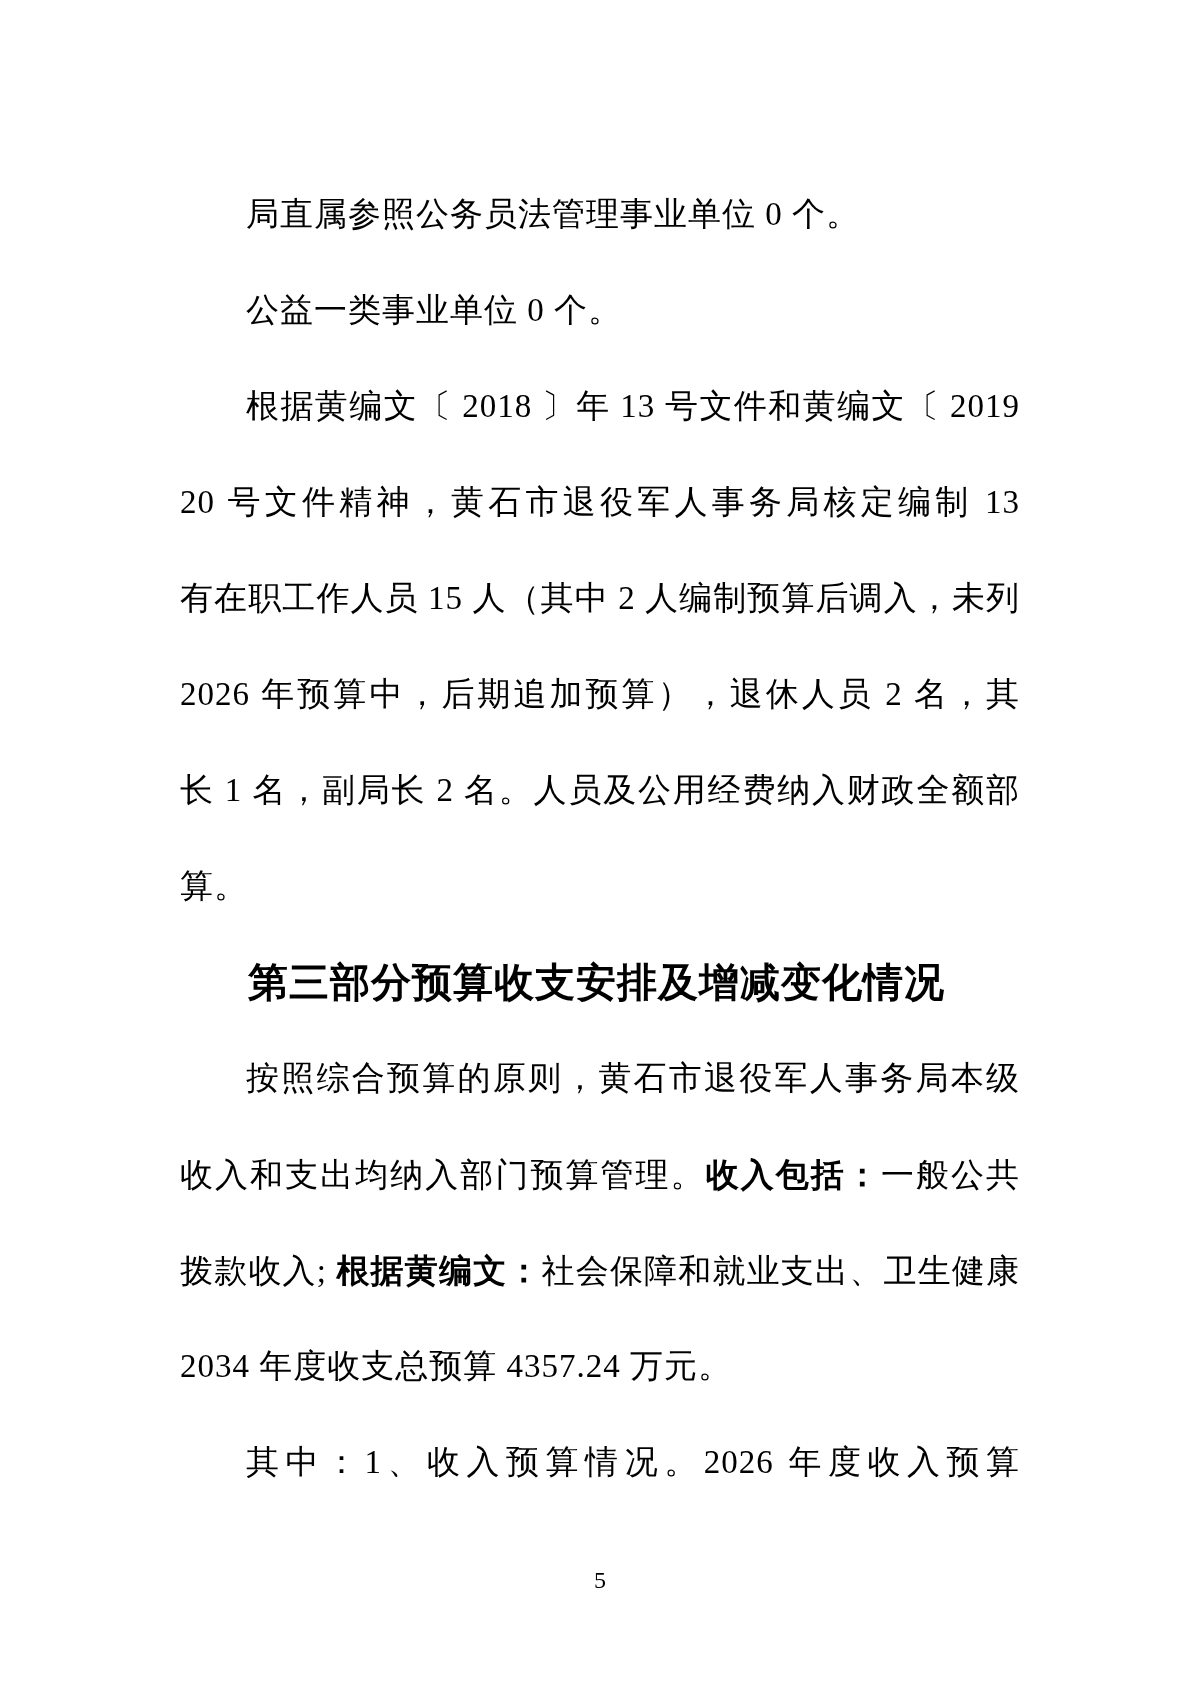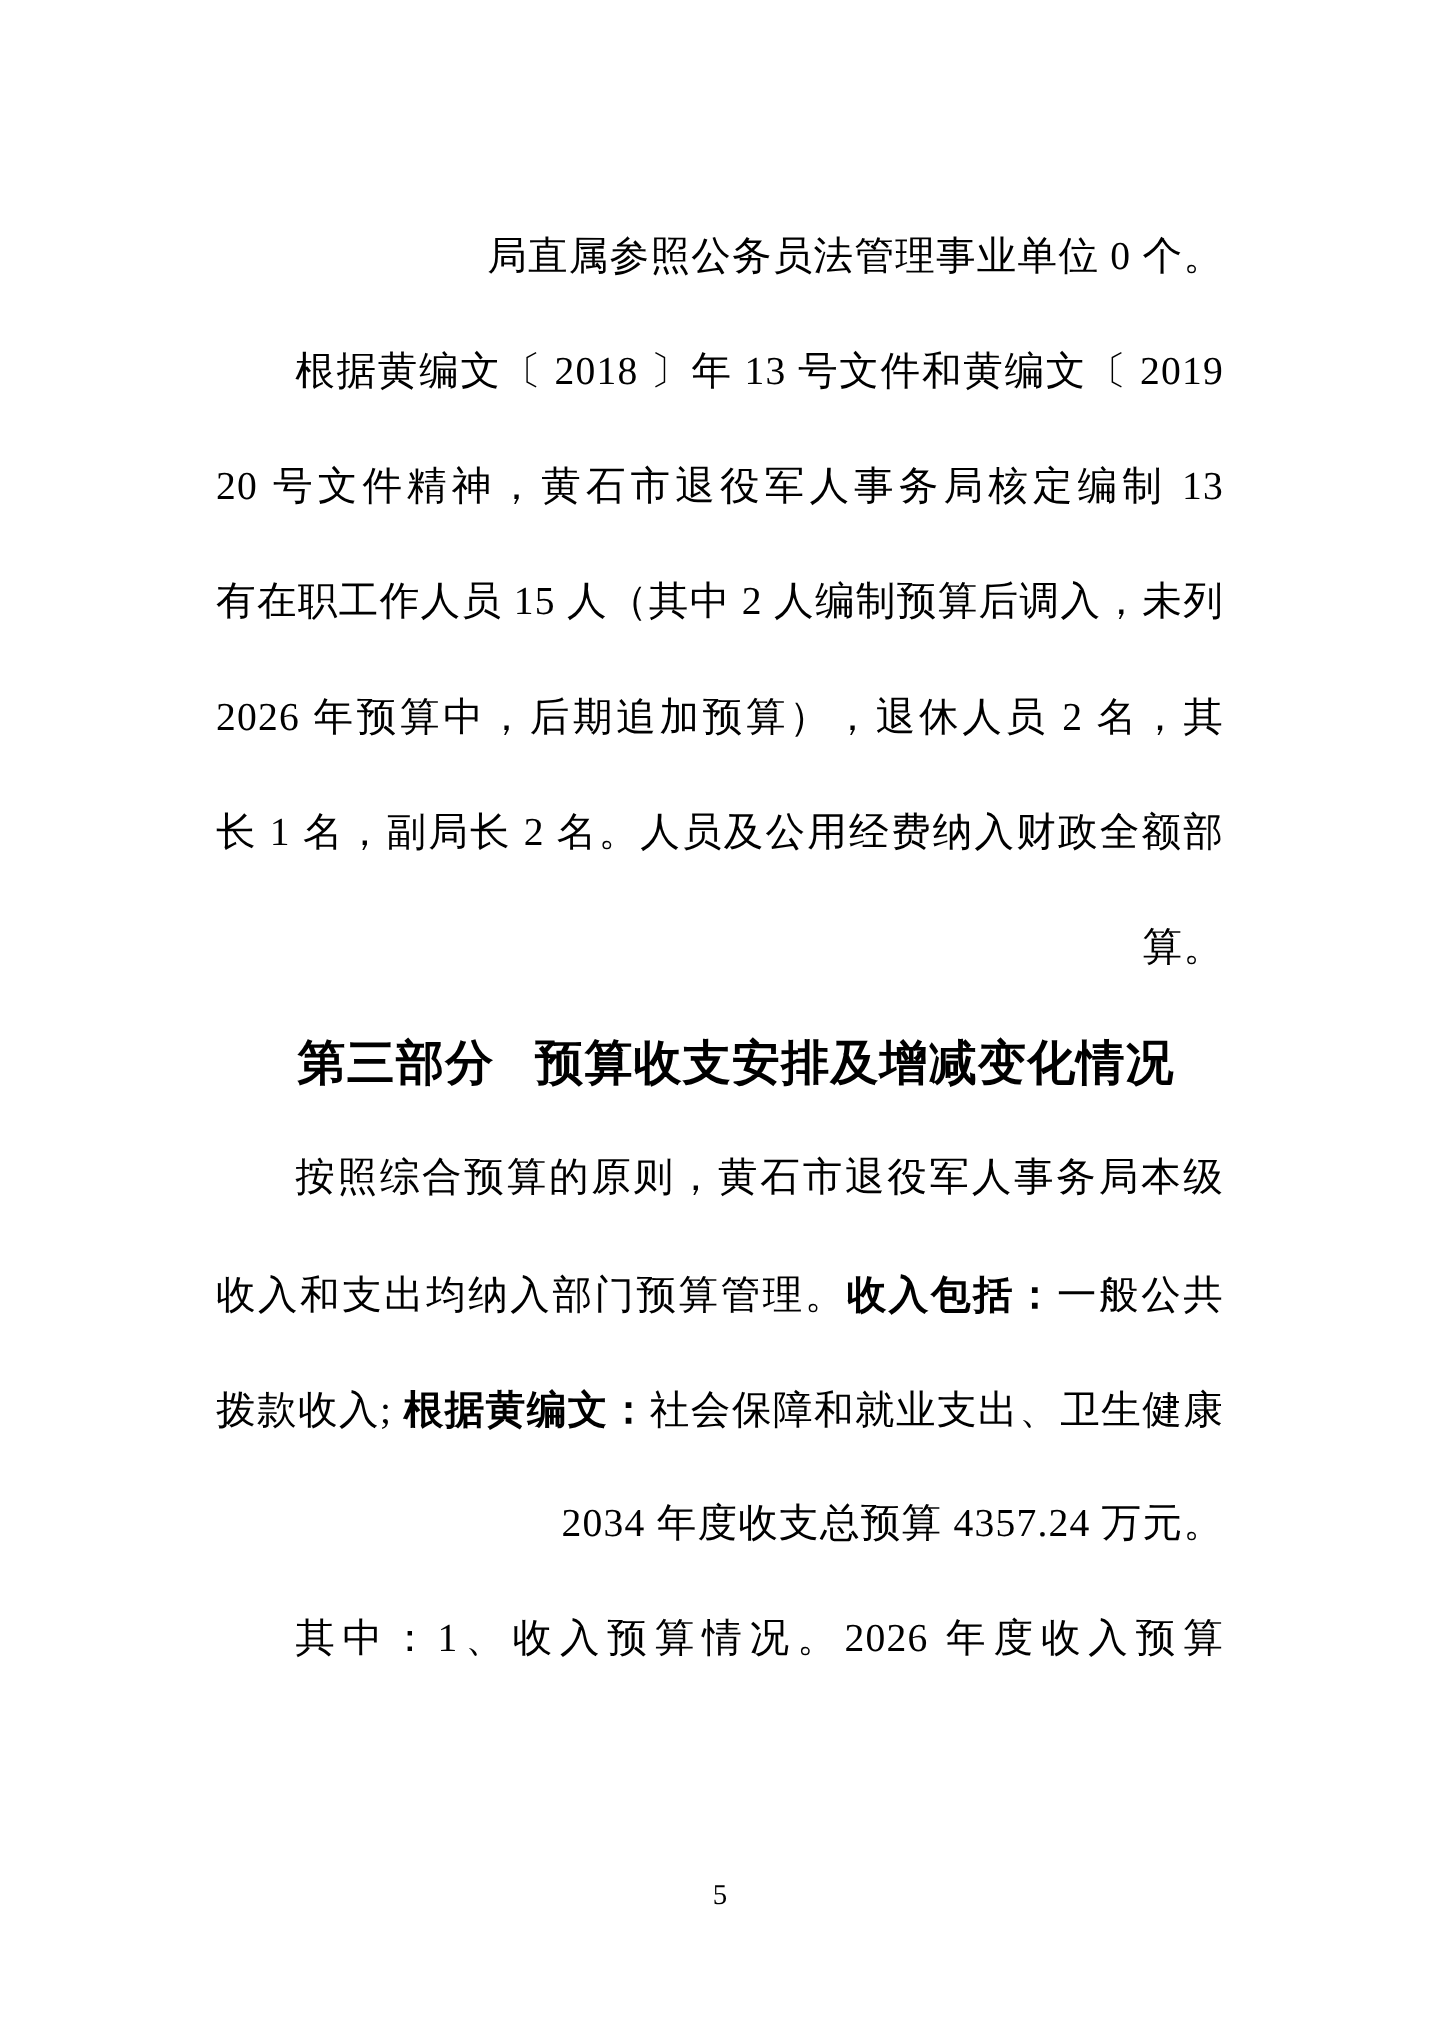--- a/index.html
+++ b/index.html
@@ -22,42 +22,41 @@
     left: 180px;
     width: 840px;
   }
   .ln {
     height: 63px;
     line-height: 63px;
     font-size: 33px;
     letter-spacing: 1px;
     white-space: pre-wrap;
     overflow: hidden;
-    text-align: right;
   }
   .ind { text-indent: 66px; }
   .j {
     text-align: justify;
     text-align-last: justify;
     -moz-text-align-last: justify;
   }
   .b {
     font-family: "Liberation Sans", "DejaVu Sans", sans-serif;
     font-weight: 700;
   }
   .heading {
     height: 63px;
     line-height: 63px;
     font-size: 40px;
     font-weight: 700;
     font-family: "Liberation Sans", "DejaVu Sans", sans-serif;
     padding-left: 68px;
     letter-spacing: 1px;
   }
-  .heading .gap2 { margin-left: 34px; }
+  .heading .gap2 { }
   .sub {
     font-size: 34px;
     letter-spacing: 1px;
   }
   .page-number {
     position: absolute;
     top: 1565px;
     left: 0;
     width: 100%;
     text-align: center;
@@ -67,20 +66,21 @@
     color: #000000;
   }
 </style>
 </head>
 <body>
 
 <div class="page">
   <div class="content">
 
     <p class="ln ind">局直属参照公务员法管理事业单位 0 个。</p>
+    <p class="ln ind">公益一类事业单位 0 个。</p>
     <p class="ln ind j">根据黄编文〔 2018 〕年 13 号文件和黄编文〔 2019 〕年</p>
     <p class="ln j">20 号文件精神，黄石市退役军人事务局核定编制 13 名，现</p>
     <p class="ln j">有在职工作人员 15 人（其中 2 人编制预算后调入，未列入</p>
     <p class="ln j">2026 年预算中，后期追加预算），退休人员 2 名，其中，局</p>
     <p class="ln j">长 1 名，副局长 2 名。人员及公用经费纳入财政全额部门预</p>
     <p class="ln">算。</p>
 
     <h2 class="heading"><span>第三部分</span><span class="gap2">预算收支安排及增减变化情况</span></h2>
 
 

